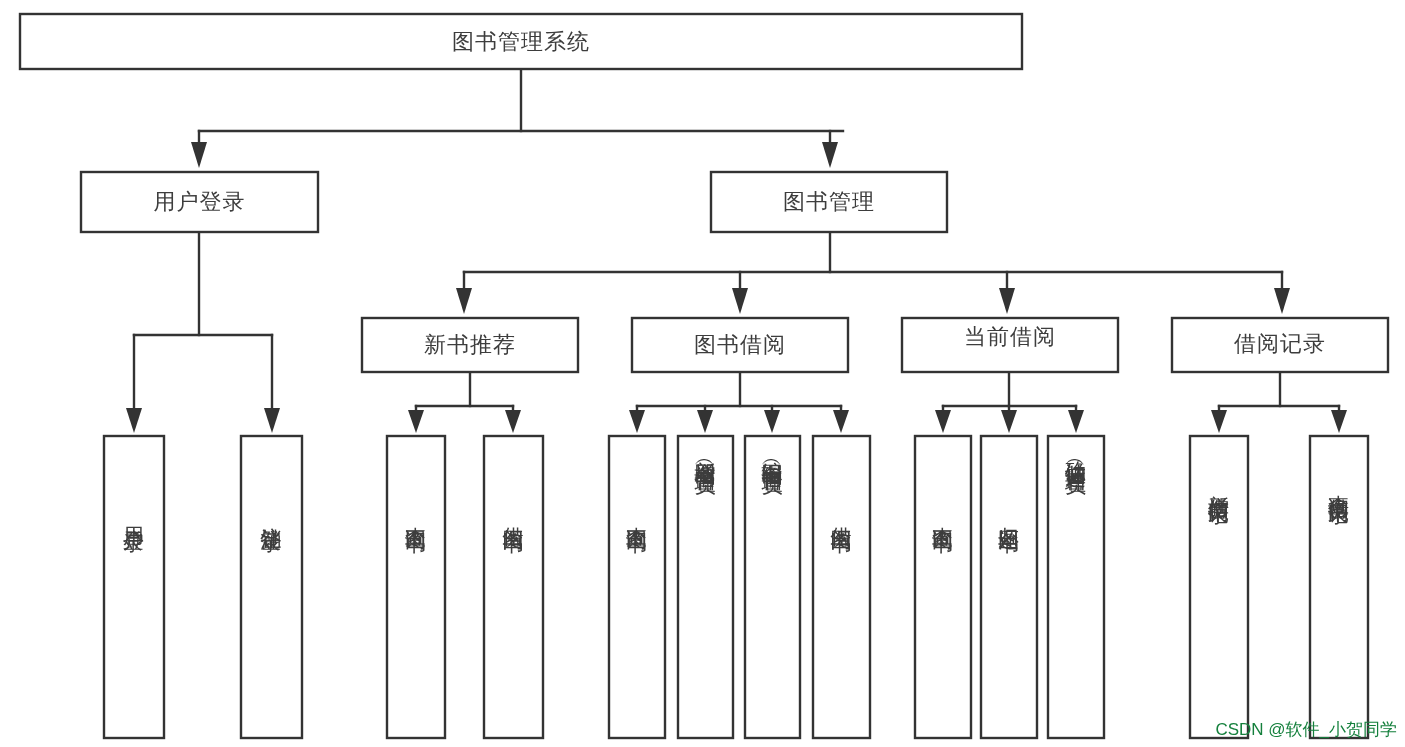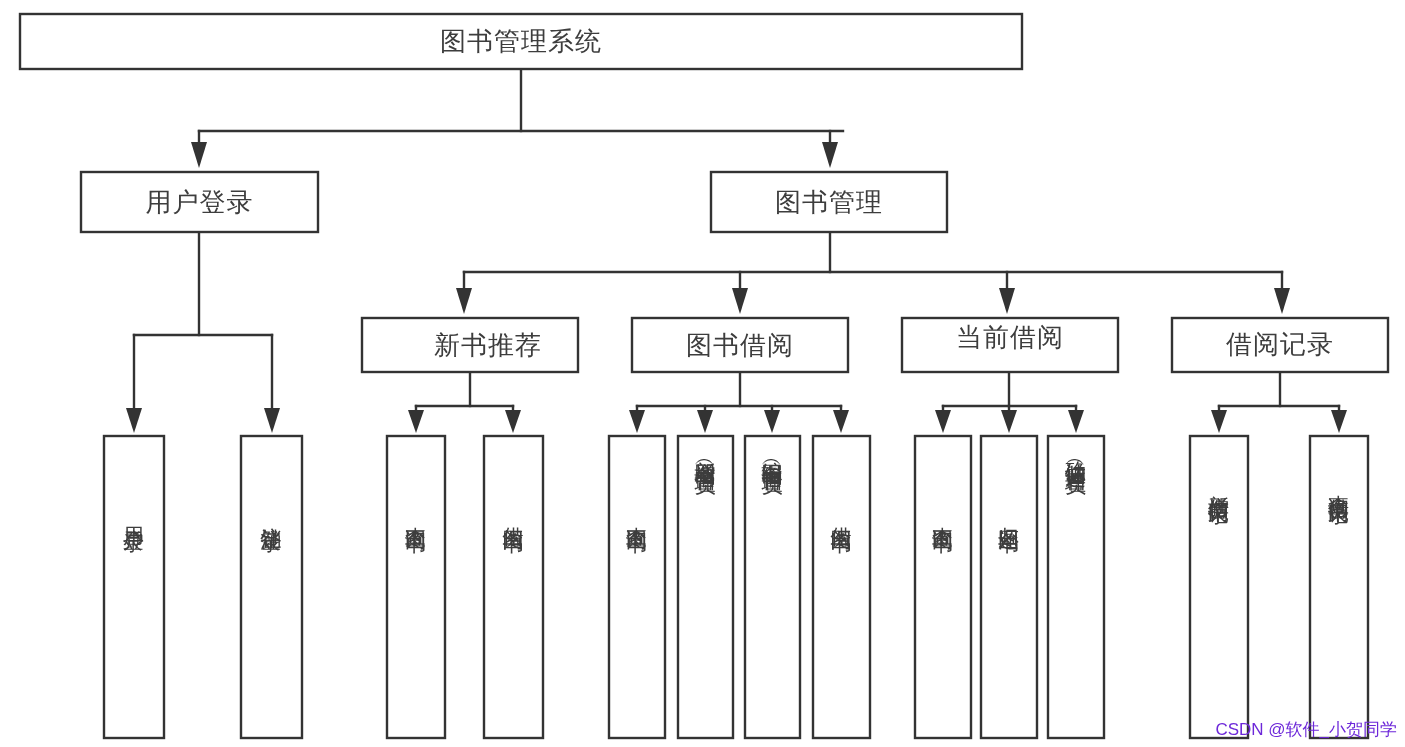--- a/index.html
+++ b/index.html
@@ -61,32 +61,32 @@
   }
   .hlabel-wrap {
     position: absolute;
     display: flex;
     align-items: center;
     justify-content: center;
     pointer-events: none;
   }
   .hlabel-text {
     font-family: "Liberation Sans", sans-serif;
-    font-size: 26px;
+    font-size: 22px;
     color: #3d3d3d;
     white-space: nowrap;
     letter-spacing: 1px;
   }
   #watermark {
     position: absolute;
     right: 8px;
     bottom: 6px;
     font-family: "Liberation Sans", sans-serif;
     font-size: 17px;
-    color: #6d28d9;
+    color: #15803d;
     white-space: nowrap;
     pointer-events: none;
   }
 </style>
 </head>
 <body>
 
 <div id="diagram-root">
 
   <svg id="tree-svg" viewBox="0 0 1405 747">
@@ -194,21 +194,21 @@
   </div>
 
   <div class="hlabel-wrap" style="left:81px; top:172px; width:237px; height:60px;">
     <span class="hlabel-text">用户登录</span>
   </div>
 
   <div class="hlabel-wrap" style="left:711px; top:172px; width:236px; height:60px;">
     <span class="hlabel-text">图书管理</span>
   </div>
 
-  <div class="hlabel-wrap" style="left:362px; top:318px; width:252px; height:54px;">
+  <div class="hlabel-wrap" style="left:344px; top:318px; width:252px; height:54px;">
     <span class="hlabel-text">新书推荐</span>
   </div>
 
   <div class="hlabel-wrap" style="left:632px; top:318px; width:216px; height:54px;border-radius:14px;">
     <span class="hlabel-text">图书借阅</span>
   </div>
 
   <div class="hlabel-wrap" style="left:902px; top:318px; width:216px; height:38px;">
     <span class="hlabel-text">当前借阅</span>
   </div>

